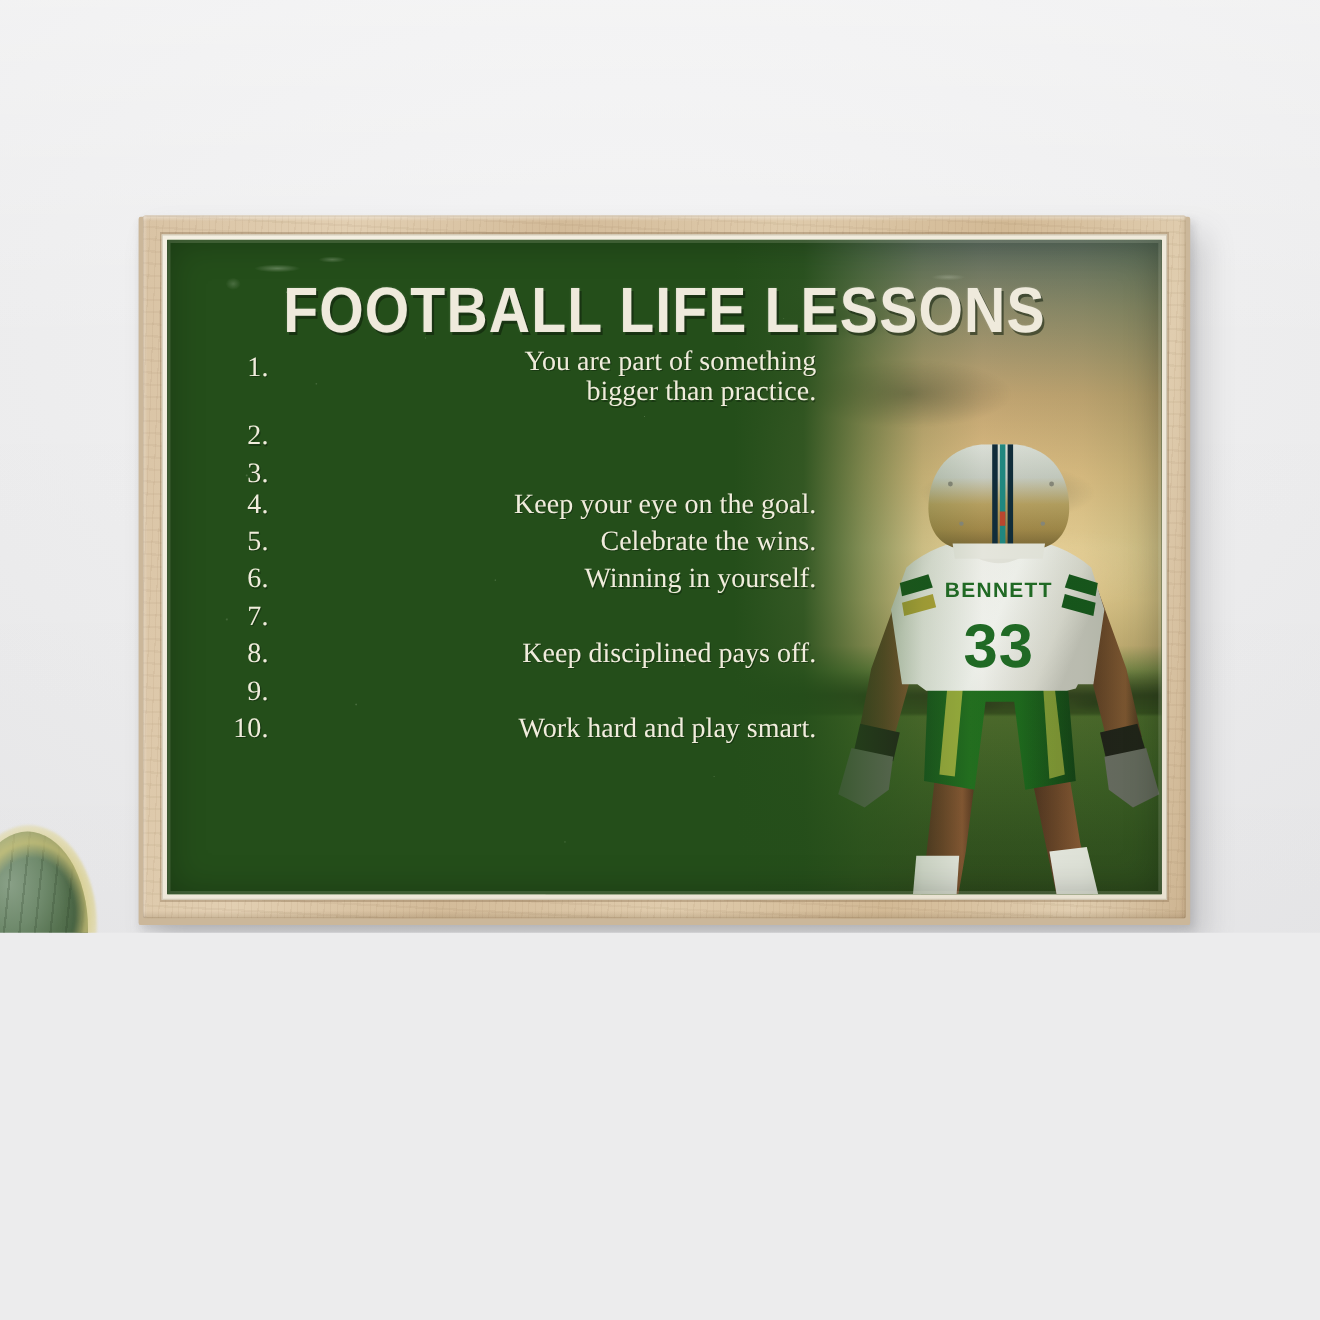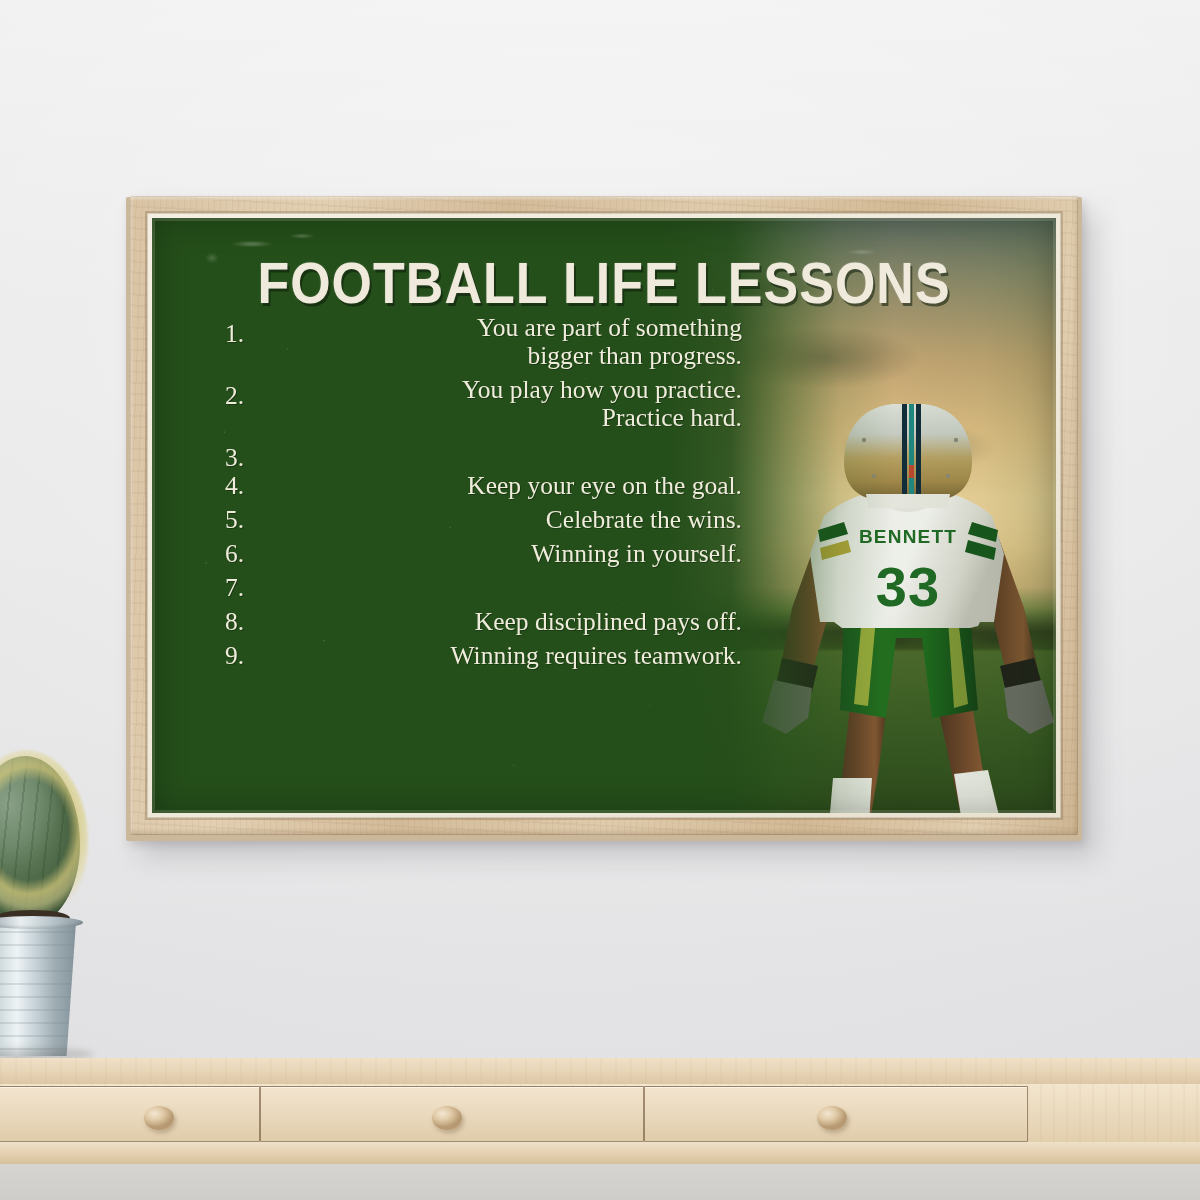--- a/index.html
+++ b/index.html
@@ -1,21 +1,21 @@
 <!DOCTYPE html>
 <html><head>
 <meta charset="utf-8">
 <style>
   html,body{margin:0;padding:0;}
   body{
     width:1200px;height:1200px;overflow:hidden;
     font-family:"Liberation Sans",sans-serif;
     background:#ececed;
   }
-  .scene{position:relative;width:1200px;height:1200px;overflow:hidden;}
+  .scene{position:relative;width:1200px;height:848px;overflow:hidden;}
 
   
   .wall{
     position:absolute;left:0;top:0;width:1200px;height:1075px;
     background:
       radial-gradient(120% 90% at 48% 28%, #f2f2f3 0%, #ececed 45%, #e6e6e8 80%, #e2e2e4 100%);
   }
   .wall-vignette{
     position:absolute;left:0;top:0;width:1200px;height:1075px;
     background:linear-gradient(180deg, rgba(255,255,255,0.35) 0%, rgba(255,255,255,0) 30%, rgba(0,0,0,0.02) 100%);
@@ -414,30 +414,26 @@
       <div class="poster-scuffs"></div>
 
       <div class="title">FOOTBALL LIFE LESSONS</div>
 
       <div class="list">
 
         <div class="li">
           <span class="num">1.</span>
           <span class="txt">
             <span>You are part of something</span>
-            <span>bigger than progress.</span>
+            <span>bigger than practice.</span>
           </span>
         </div>
 
         <div class="li">
           <span class="num">2.</span>
-          <span class="txt">
-            <span>You play how you practice.</span>
-            <span>Practice hard.</span>
-          </span>
         </div>
 
         <div class="li">
           <span class="num">3.</span>
         </div>
 
         <div class="li single">
           <span class="num">4.</span>
           <span class="txt">
             <span>Keep your eye on the goal.</span>
@@ -464,25 +460,28 @@
 
         <div class="li single">
           <span class="num">8.</span>
           <span class="txt">
             <span>Keep disciplined pays off.</span>
           </span>
         </div>
 
         <div class="li single">
           <span class="num">9.</span>
+        </div>
+
+        <div class="li single">
+          <span class="num">10.</span>
           <span class="txt">
-            <span>Winning requires teamwork.</span>
+            <span>Work hard and play smart.</span>
           </span>
         </div>
-
 
       </div>
 
       <div class="poster-edge"></div>
     </div>
   </div>
 
   <div class="plant">
     <div class="cactus"></div>
     <div class="cactus-ribs"></div>

